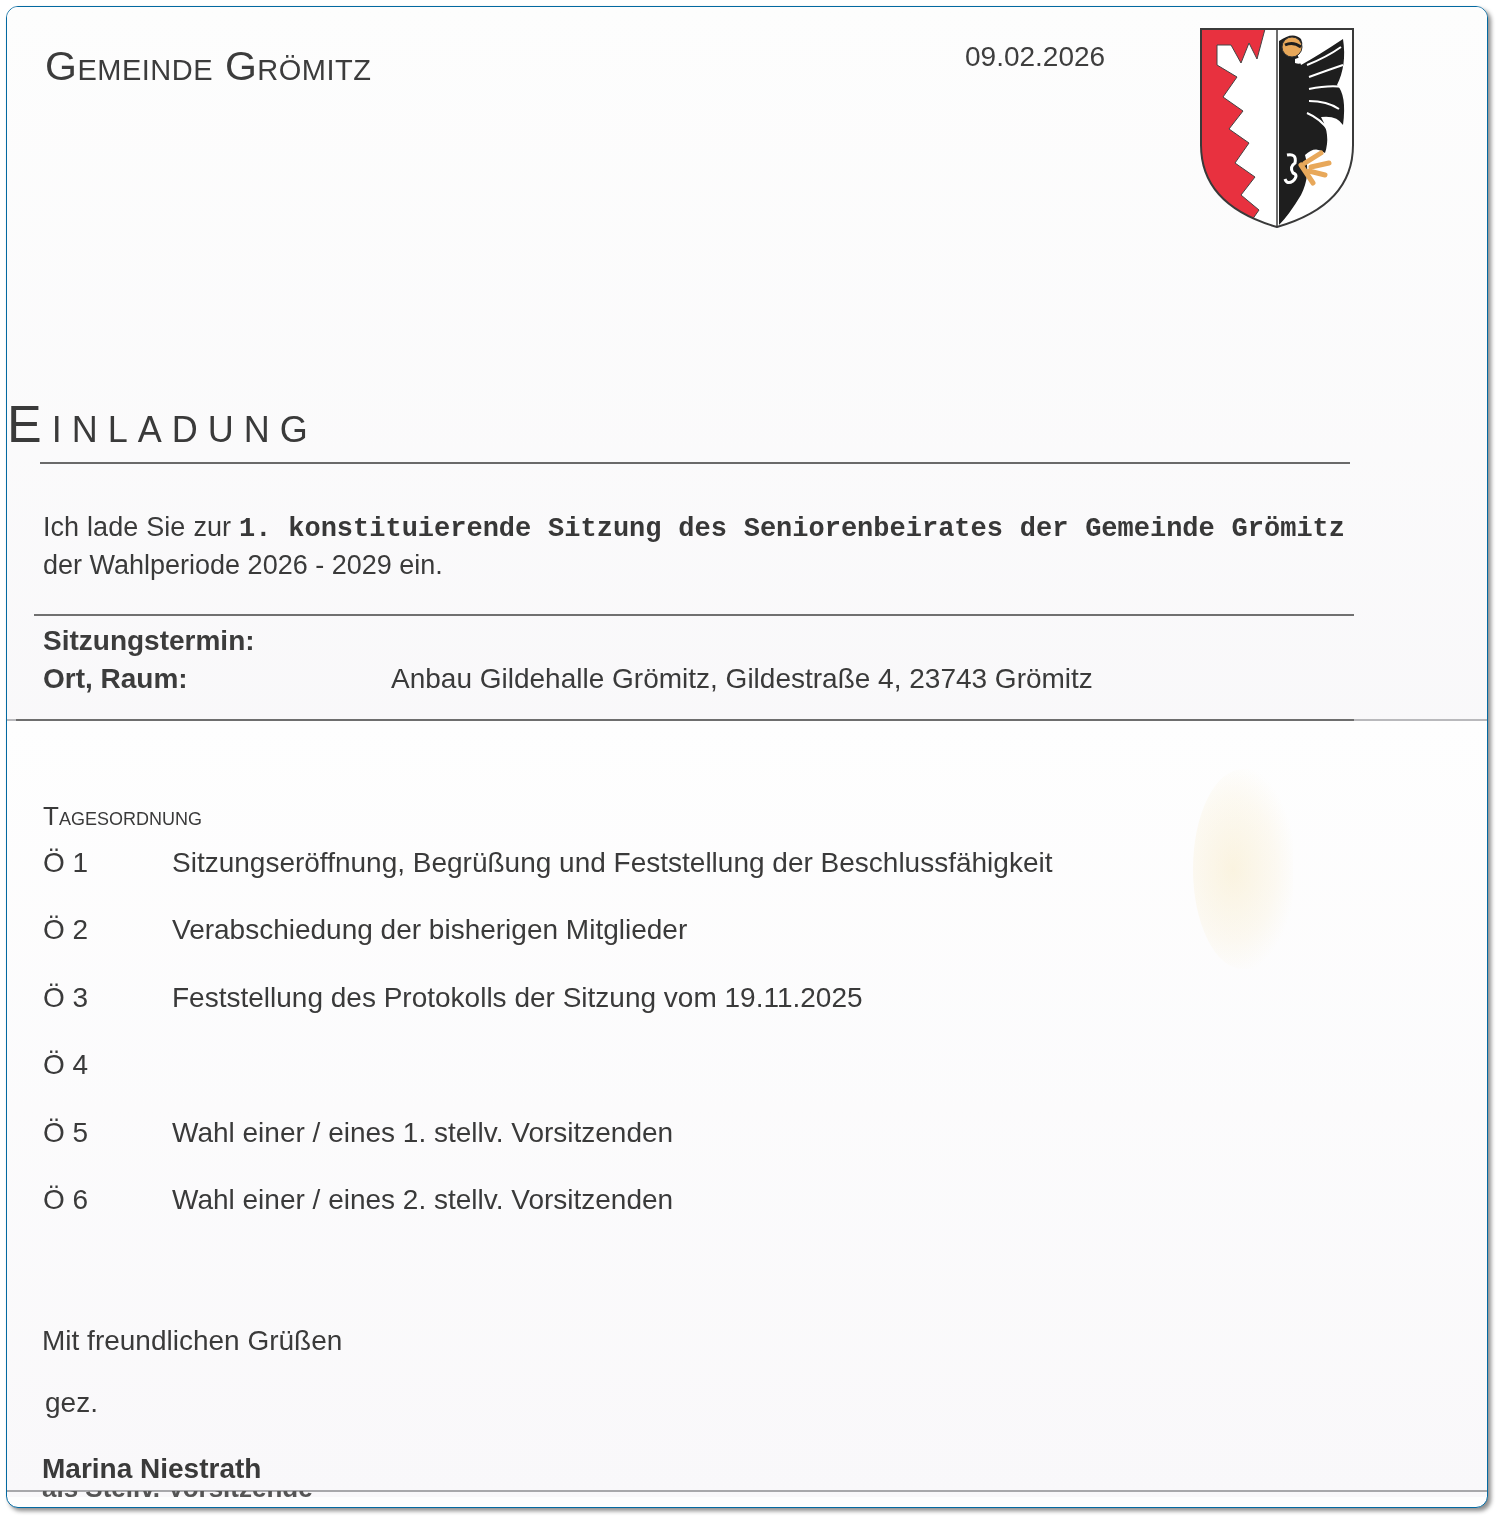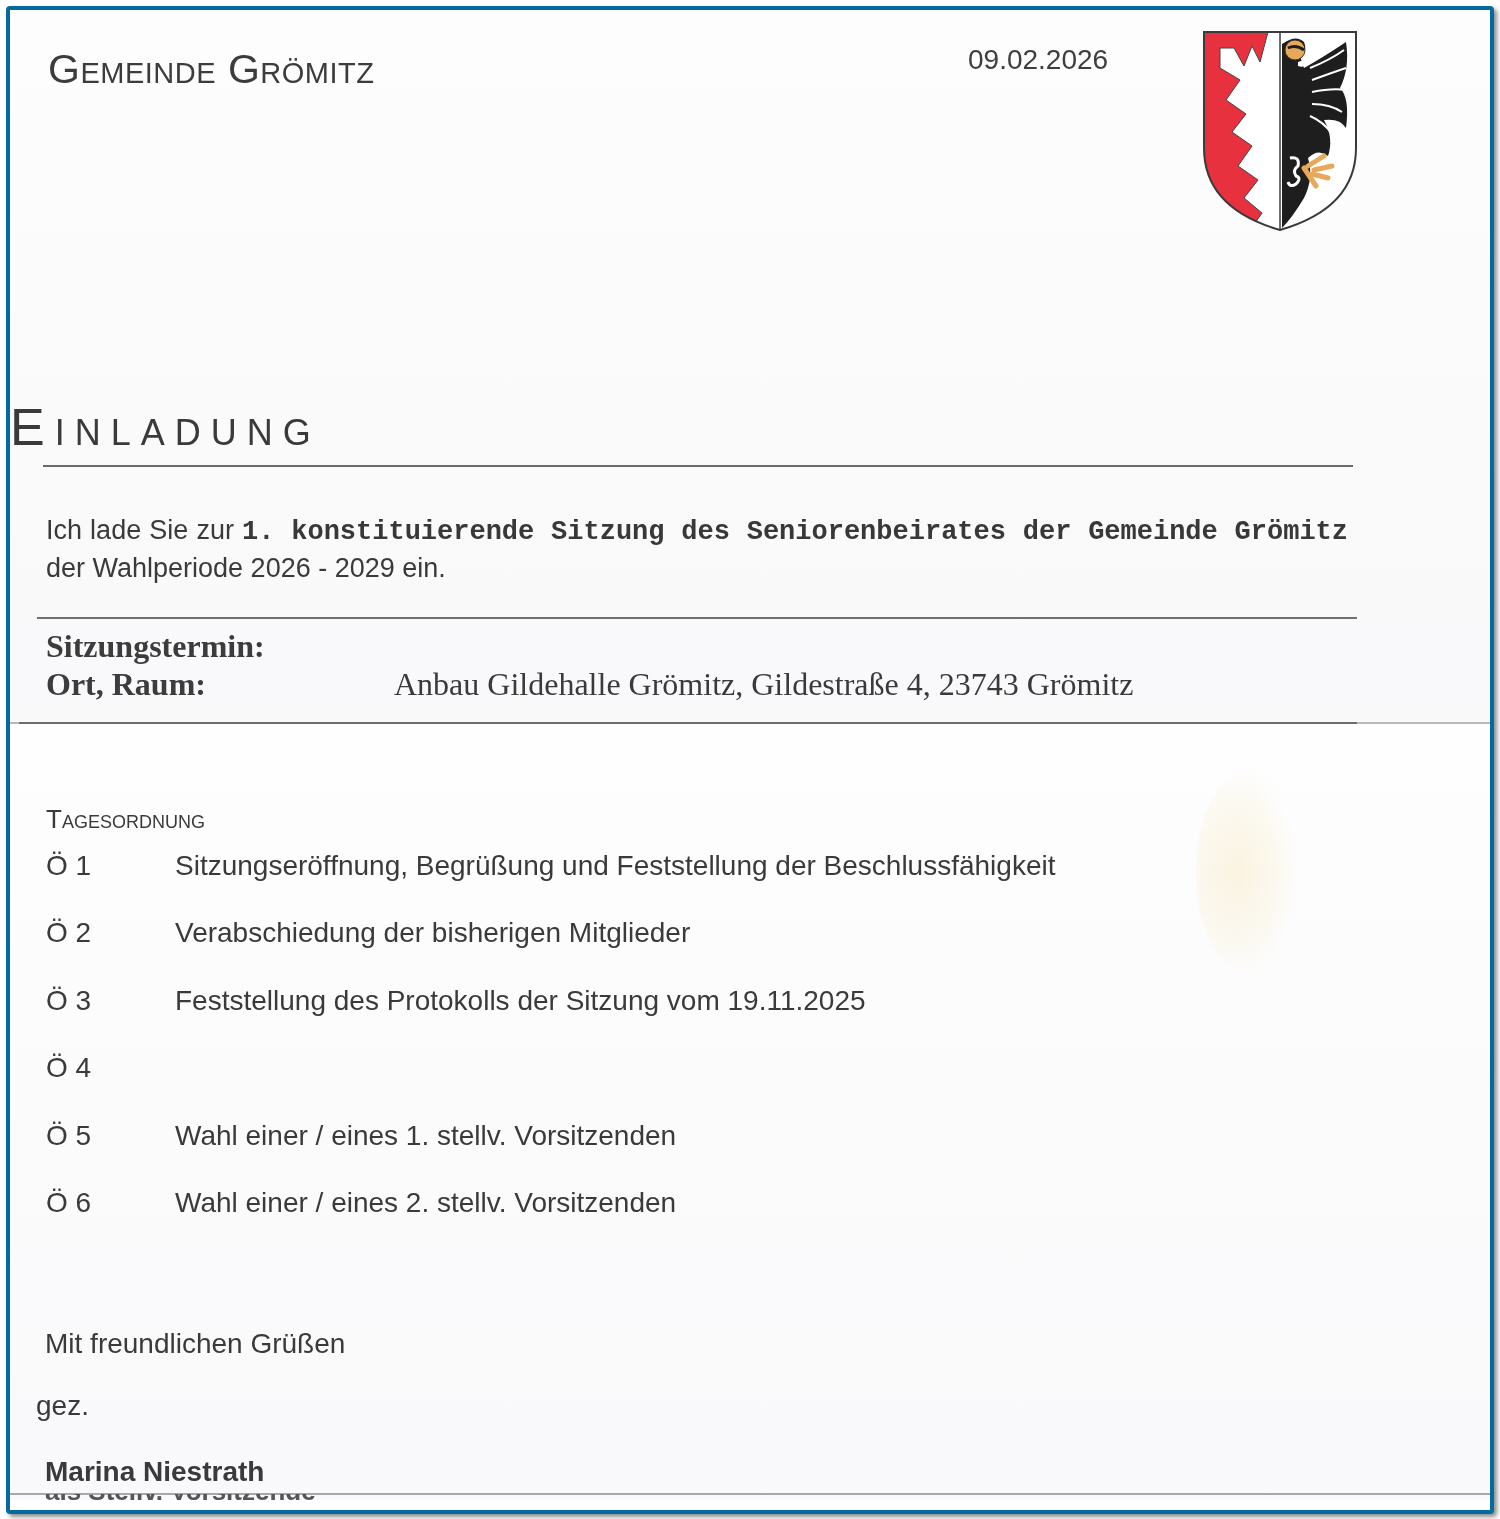--- a/index.html
+++ b/index.html
@@ -14,22 +14,22 @@
       overflow: hidden;
       font-family: "Liberation Sans", sans-serif;
       color: #3a3a3a;
     }
     .frame {
       position: absolute;
       left: 6px;
       top: 6px;
       width: 1480px;
       height: 1500px;
-      border: 4px solid #0369a1;
-      border-radius: 4px;
+      border: 1px solid #0369a1;
+      border-radius: 12px;
       box-shadow: 3px 3px 4px rgba(0,0,0,0.45);
       background: #fefefe;
       overflow: hidden;
     }
     .paper {
       position: absolute;
       left: 0; top: 0;
       width: 1480px;
       height: 1488px;
       background: linear-gradient(180deg, #fdfdfd 0%, #f8f7f9 60%, #f5f4f7 100%);
@@ -97,24 +97,23 @@
       font-size: 27px;
       line-height: 36px;
       color: #3a3a3a;
       text-align: justify;
     }
     .intro b { color: #383838; font-family: Liberation Mono, monospace; }
 
     .meta-row {
       left: 36px;
       width: 1300px;
-      font-size: 32px;
+      font-size: 28px;
       color: #3a3a3a;
       display: flex;
-      font-family: Liberation Serif, serif;
     }
     .meta-row .label {
       width: 348px;
       font-weight: bold;
       color: #3c3c3c;
     }
     .meta-row1 { top: 618px; }
     .meta-row2 { top: 656px; }
 
     .agenda-title {
@@ -140,21 +139,21 @@
       width: 129px;
     }
 
     .closing {
       left: 35px;
       top: 1318px;
       font-size: 28px;
       color: #3a3a3a;
     }
     .gez {
-      left: 26px;
+      left: 38px;
       top: 1380px;
       font-size: 28px;
       color: #3a3a3a;
     }
     .signer {
       left: 35px;
       top: 1446px;
       font-size: 28px;
       font-weight: bold;
       color: #3a3a3a;

